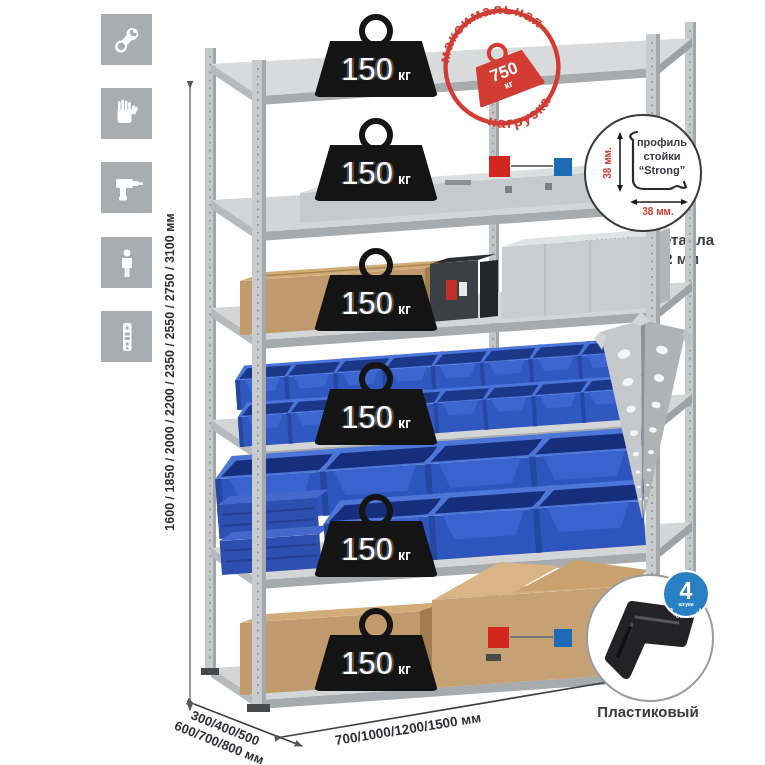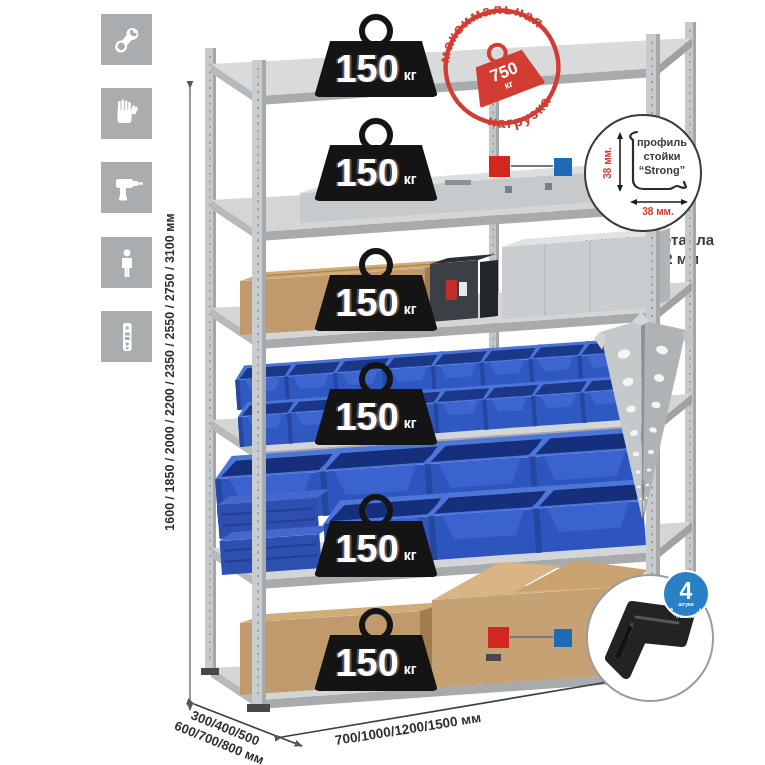--- a/index.html
+++ b/index.html
@@ -10,21 +10,21 @@
   
   .side-icon{position:absolute;left:101px;width:51px;height:51px;background:#a9adb0;
              display:flex;align-items:center;justify-content:center;}
 
   
   .weight{position:absolute;left:314px;width:124px;display:flex;flex-direction:column;align-items:center;z-index:6;}
   .w-ring{width:22px;height:22px;border:6px solid #141414;border-radius:50%;margin-bottom:-7px;}
   .w-body{width:124px;height:56px;background:#141414;border-radius:5px;
           clip-path:polygon(13% 0,87% 0,100% 100%,0 100%);
           display:flex;align-items:center;justify-content:center;gap:5px;}
-  .w-val{color:#fff;font-size:38px;font-weight:700;line-height:1;
+  .w-val{color:#fff;font-size:31px;font-weight:400;line-height:1;
          text-shadow:-2px 0 1px rgba(80,150,255,.55),2px 0 1px rgba(255,150,60,.45);}
   .w-unit{color:#fff;font-size:14px;font-weight:700;margin-top:12px;}
 
   
   .stamp{position:absolute;left:437px;top:2px;width:130px;height:130px;transform:rotate(-21deg);z-index:7;}
   .stamp svg{position:absolute;left:0;top:0;}
   .stamp-weight{position:absolute;left:50%;top:52%;transform:translate(-50%,-50%);
                 display:flex;flex-direction:column;align-items:center;}
   .sw-ring{width:13px;height:13px;border:4px solid #d23c33;border-radius:50%;margin-bottom:-5px;}
   .sw-body{width:70px;height:40px;background:#d23c33;border-radius:4px;
@@ -416,20 +416,21 @@
         <path id="badgeArc" d="M 6 27 A 18.5 18.5 0 1 0 42 27"></path>
       </defs>
     <circle cx="24" cy="24" r="23" fill="#2a80c4" stroke="#ffffff" stroke-width="2"></circle>
     <text x="24" y="29" font-size="23" font-weight="bold" fill="#fff" text-anchor="middle">4</text>
     <text x="24" y="35.5" font-size="5" font-weight="bold" fill="#fff" text-anchor="middle">штуки</text>
     <text font-size="5.8" font-weight="bold" fill="#fff" letter-spacing="0.6">
       <textPath href="#badgeArc" startOffset="50%" text-anchor="middle">в комплекте</textPath>
     </text>
   </svg>
   <div class="caption" style="left:572px;top:703px;width:152px;">
+    <div>Пластиковый</div>
   </div>
 
   <div class="dim" style="left:170px;top:372px;transform:translate(-50%,-50%) rotate(-90deg);font-size:12.5px;">1600 / 1850 / 2000 / 2200 / 2350 / 2550 / 2750 / 3100 мм</div>
 
   <div class="dim" style="left:222px;top:736px;transform:translate(-50%,-50%) rotate(22deg);font-size:13px;text-align:center;line-height:1.25;">
     <div>300/400/500</div>
     <div>600/700/800 мм</div>
   </div>
 
   <div class="dim" style="left:408px;top:729px;transform:translate(-50%,-50%) rotate(-9deg);font-size:13.5px;">700/1000/1200/1500 мм</div>

